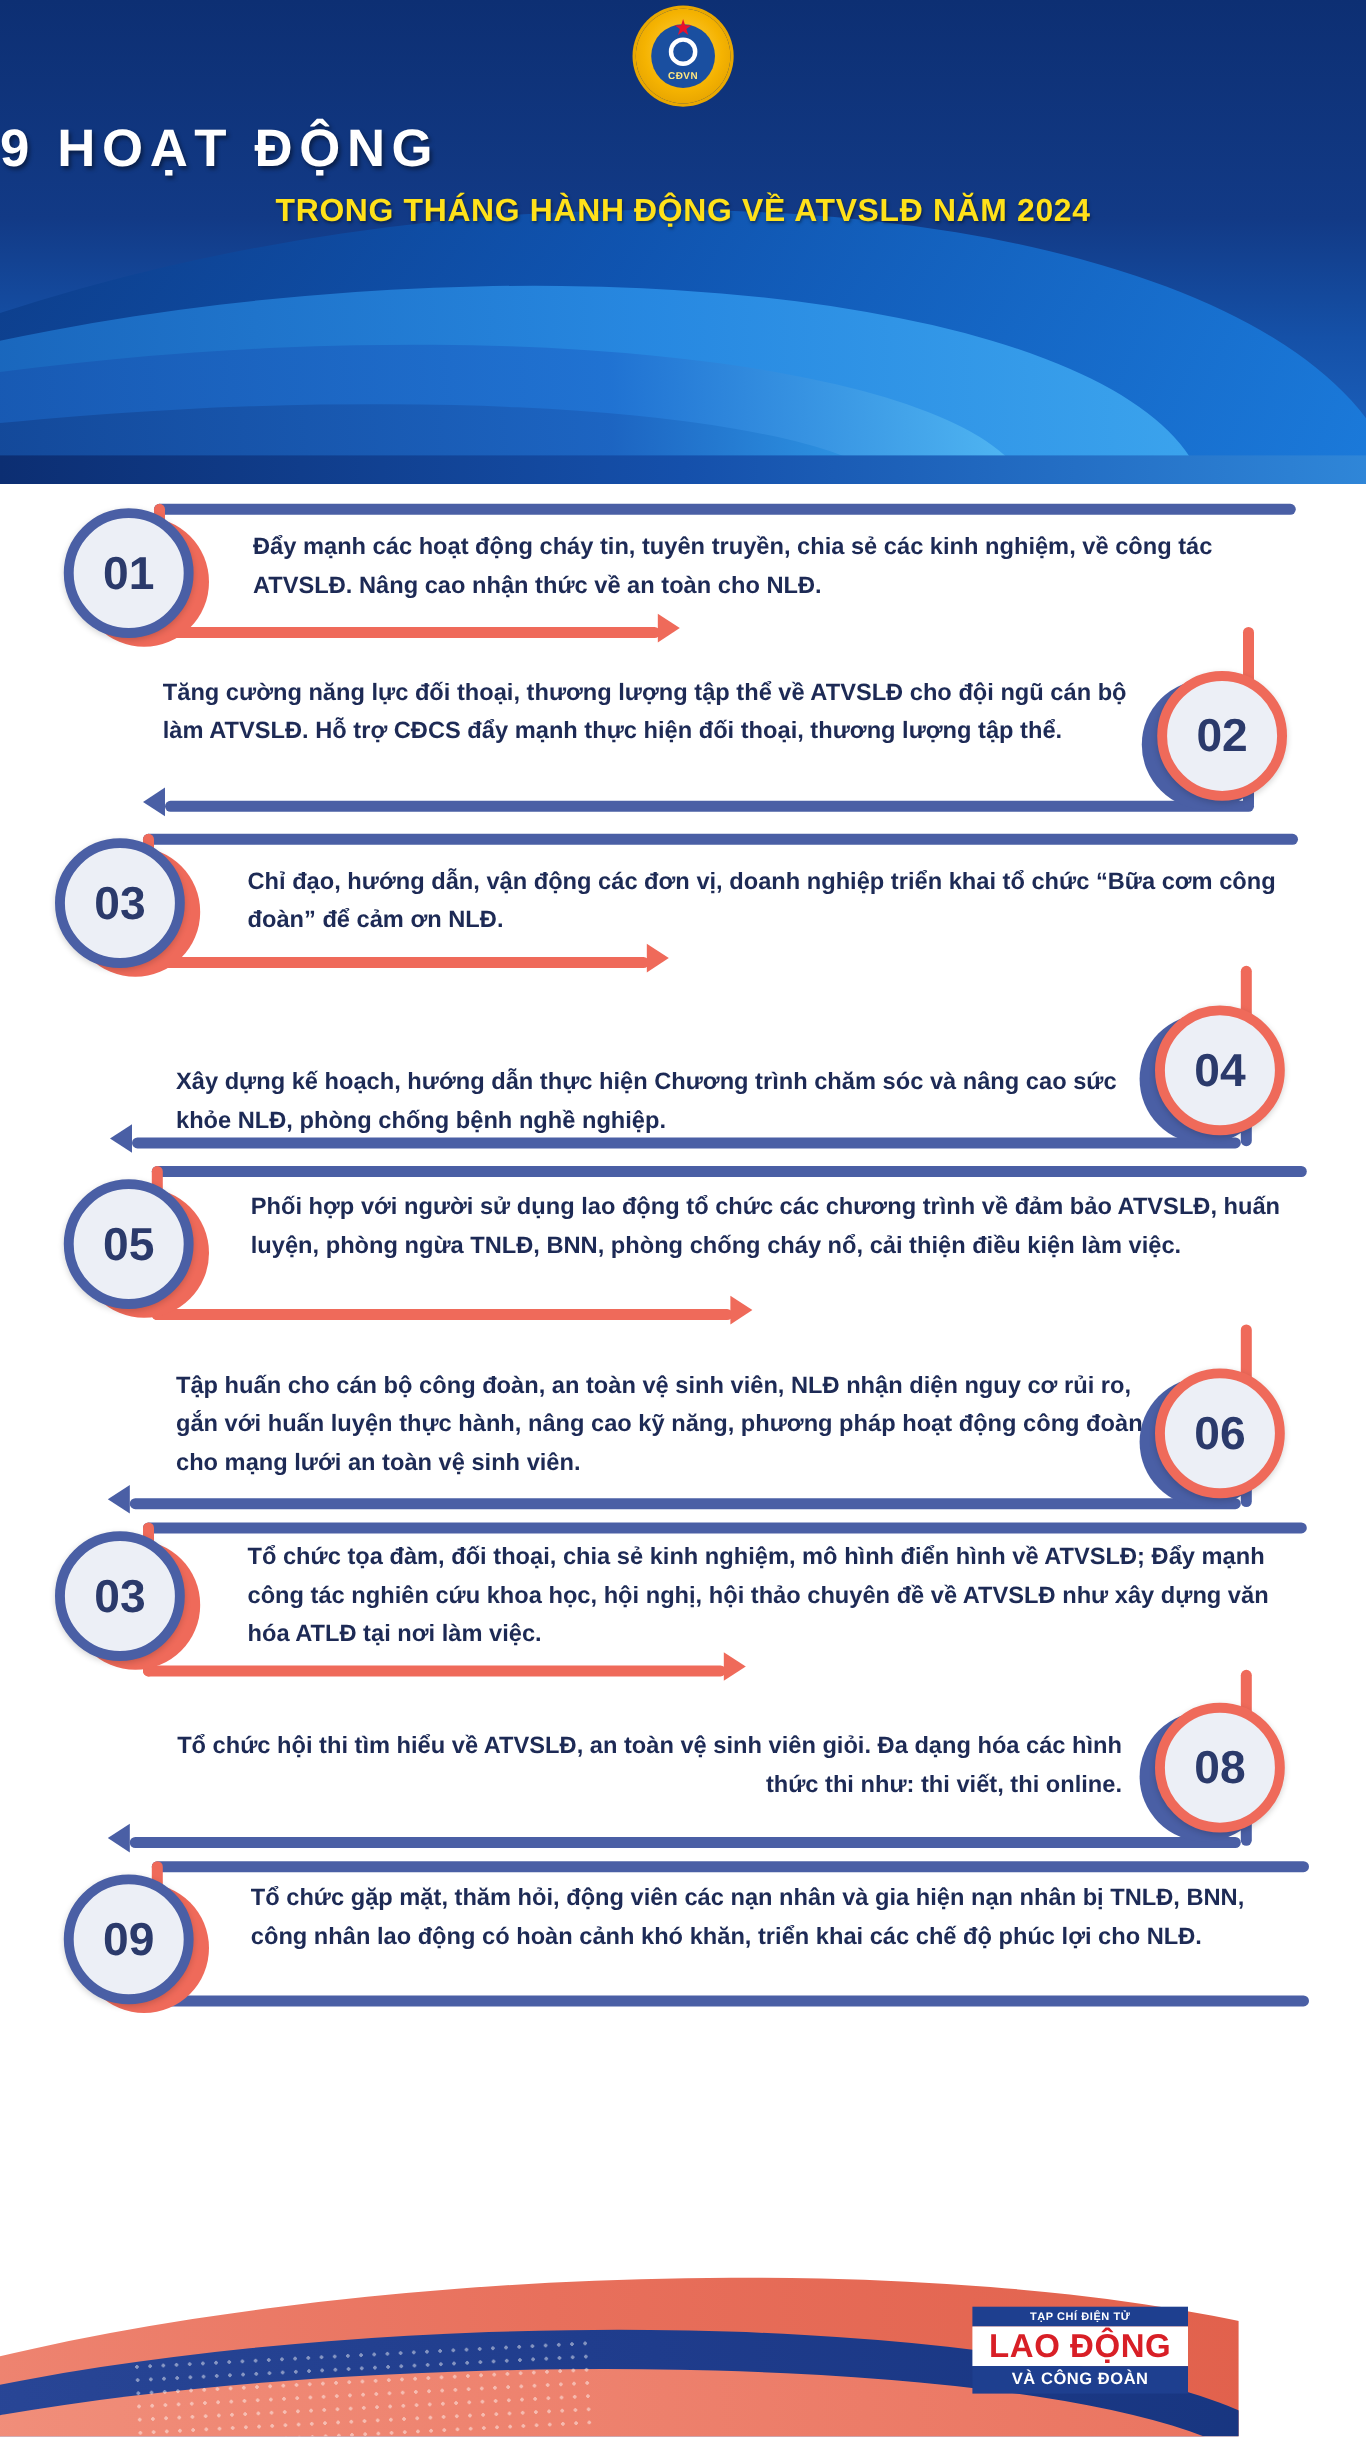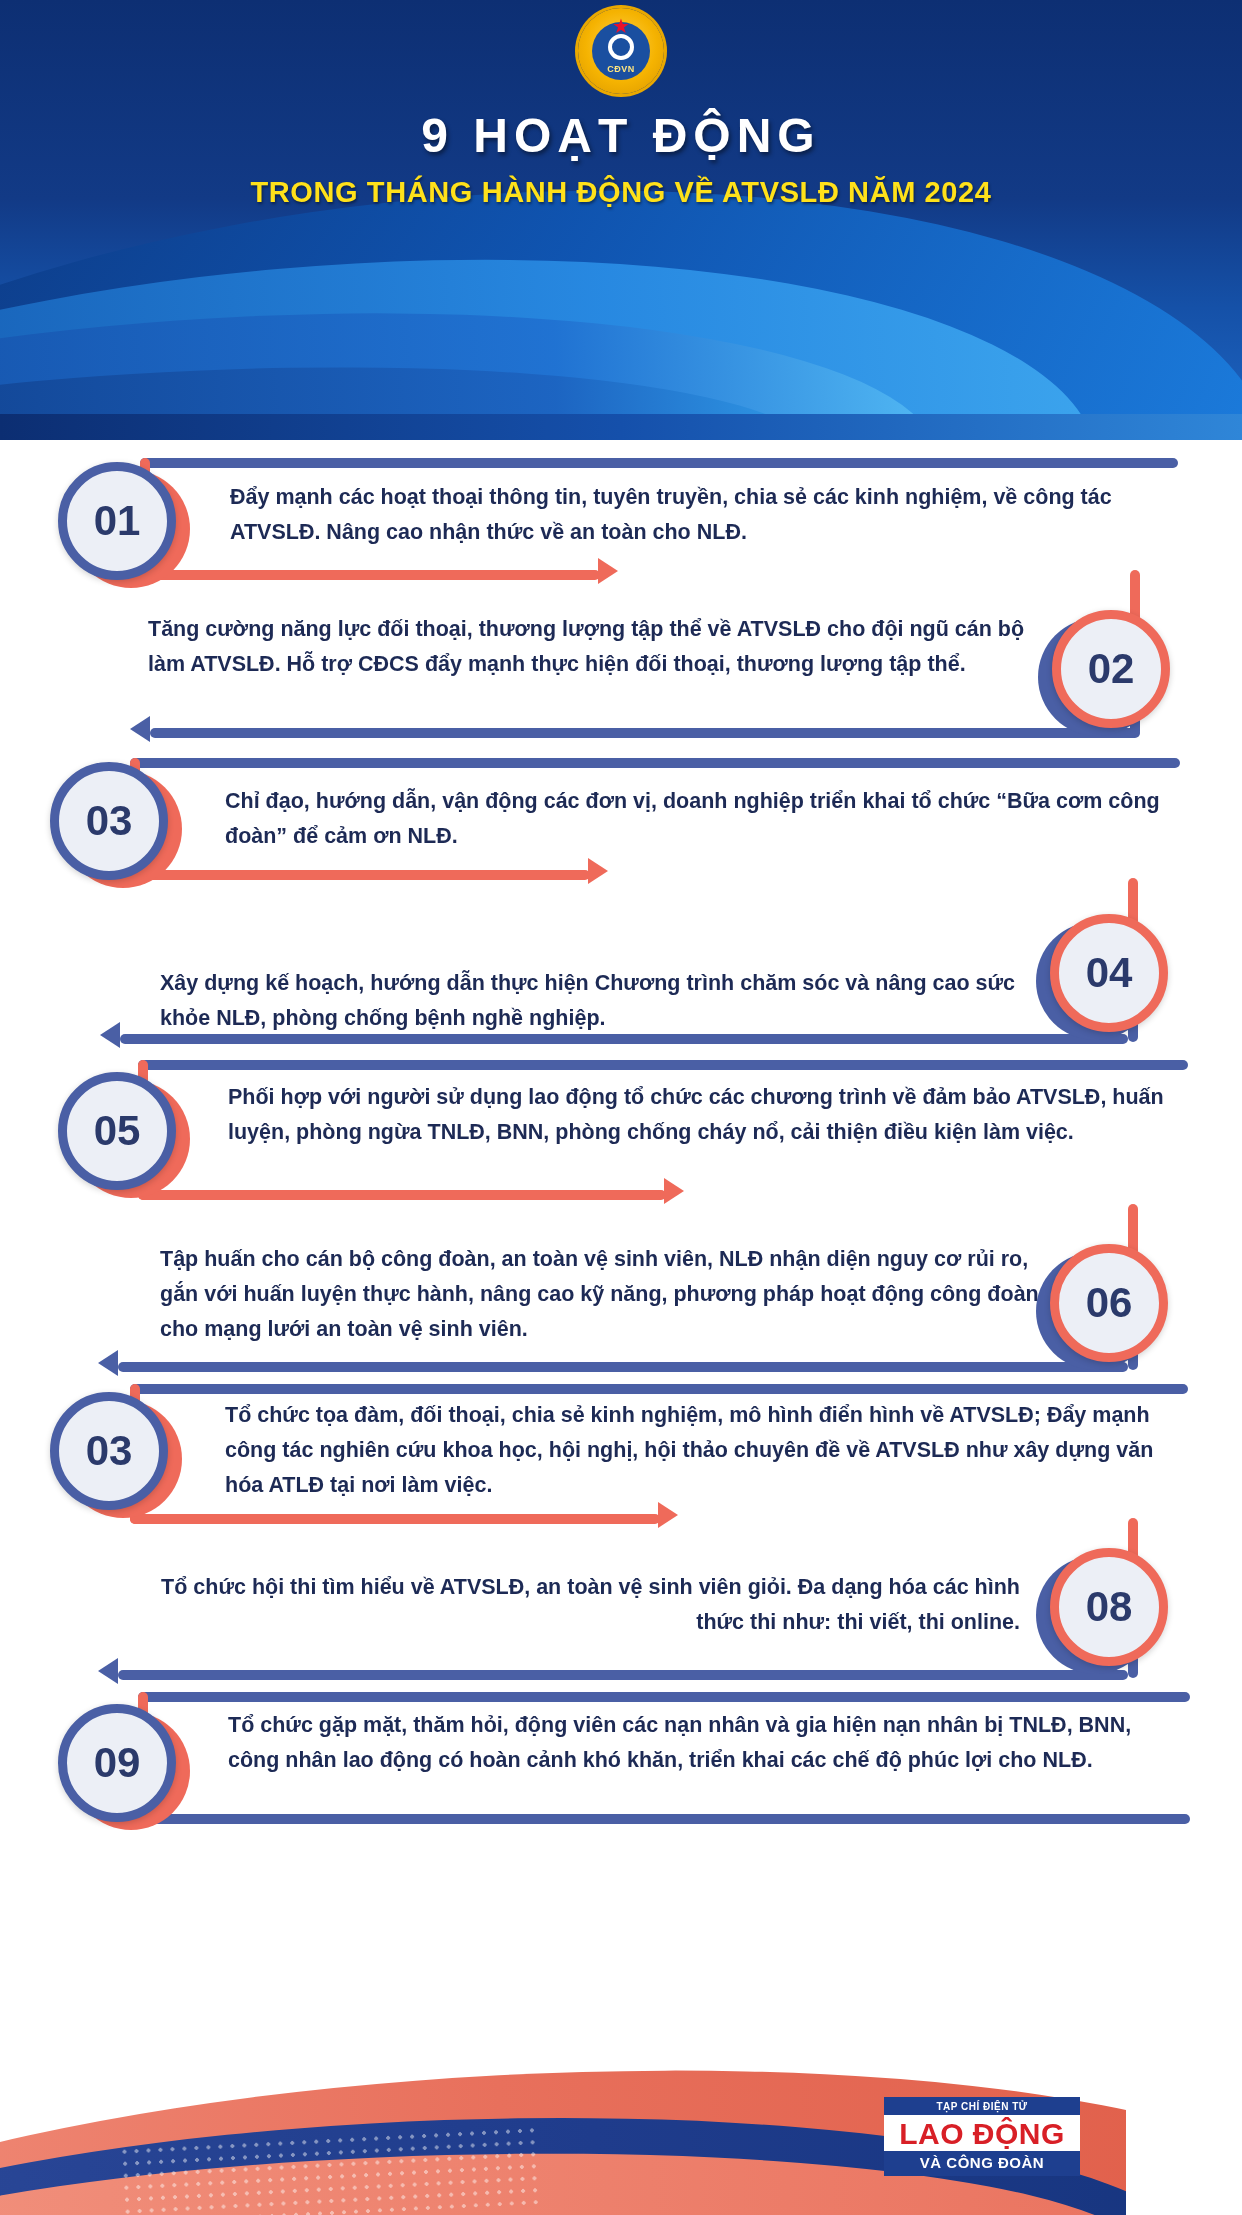--- a/index.html
+++ b/index.html
@@ -82,21 +82,21 @@
     font-size: 9px; color: #ffe680; font-weight: bold; letter-spacing: .5px;
     position: absolute; bottom: 6px; width: 100%; text-align: center;
   }
   .logo-gear {
     width: 26px; height: 26px; border-radius: 50%;
     border: 4px solid #ffffff; margin-bottom: 8px;
   }
 
   .hdr-title {
     position: absolute; top: 108px; left: 0; width: 100%;
-    text-align: center;
+    text-align: left;
     color: #ffffff;
     font-size: 48px;
     font-weight: bold;
     letter-spacing: 6px;
     text-shadow: 2px 3px 4px rgba(0,0,0,.45);
   }
   .hdr-sub {
     position: absolute; top: 176px; left: 0; width: 100%;
     text-align: center;
     color: #ffe11a;
@@ -269,21 +269,21 @@
 
 <div class="rows">
 
   <div class="row" style="height:150px">
     <div class="track blue" style="left:140px; top:8px; width:1038px;"></div>
     <div class="vbar red" style="left:140px; top:8px; height:122px;"></div>
     <div class="track red" style="left:140px; top:120px; width:460px;"></div>
     <div class="arrow right-red" style="left:598px; top:108px;"></div>
     <div class="badge-shadow" style="left:72px; top:20px;"></div>
     <div class="badge" style="left:58px; top:12px;">01</div>
-    <div class="text" style="left:230px; top:30px; width:940px;">Đẩy mạnh các hoạt thoại thông tin, tuyên truyền, chia sẻ các kinh nghiệm, về công tác ATVSLĐ. Nâng cao nhận thức về an toàn cho NLĐ.</div>
+    <div class="text" style="left:230px; top:30px; width:940px;">Đẩy mạnh các hoạt động cháy tin, tuyên truyền, chia sẻ các kinh nghiệm, về công tác ATVSLĐ. Nâng cao nhận thức về an toàn cho NLĐ.</div>
   </div>
 
   <div class="row" style="height:160px">
     <div class="vbar red" style="left:1130px; top:-30px; height:130px;"></div>
     <div class="track blue" style="left:150px; top:128px; width:990px;"></div>
     <div class="vbar blue" style="left:1130px; top:100px; height:36px;"></div>
     <div class="arrow left-blue" style="left:130px; top:116px;"></div>
     <div class="badge-shadow b" style="left:1038px; top:18px;"></div>
     <div class="badge red" style="left:1052px; top:10px;">02</div>
     <div class="text" style="left:148px; top:12px; width:880px;">Tăng cường năng lực đối thoại, thương lượng tập thể về ATVSLĐ cho đội ngũ cán bộ làm ATVSLĐ. Hỗ trợ CĐCS đẩy mạnh thực hiện đối thoại, thương lượng tập thể.</div>

